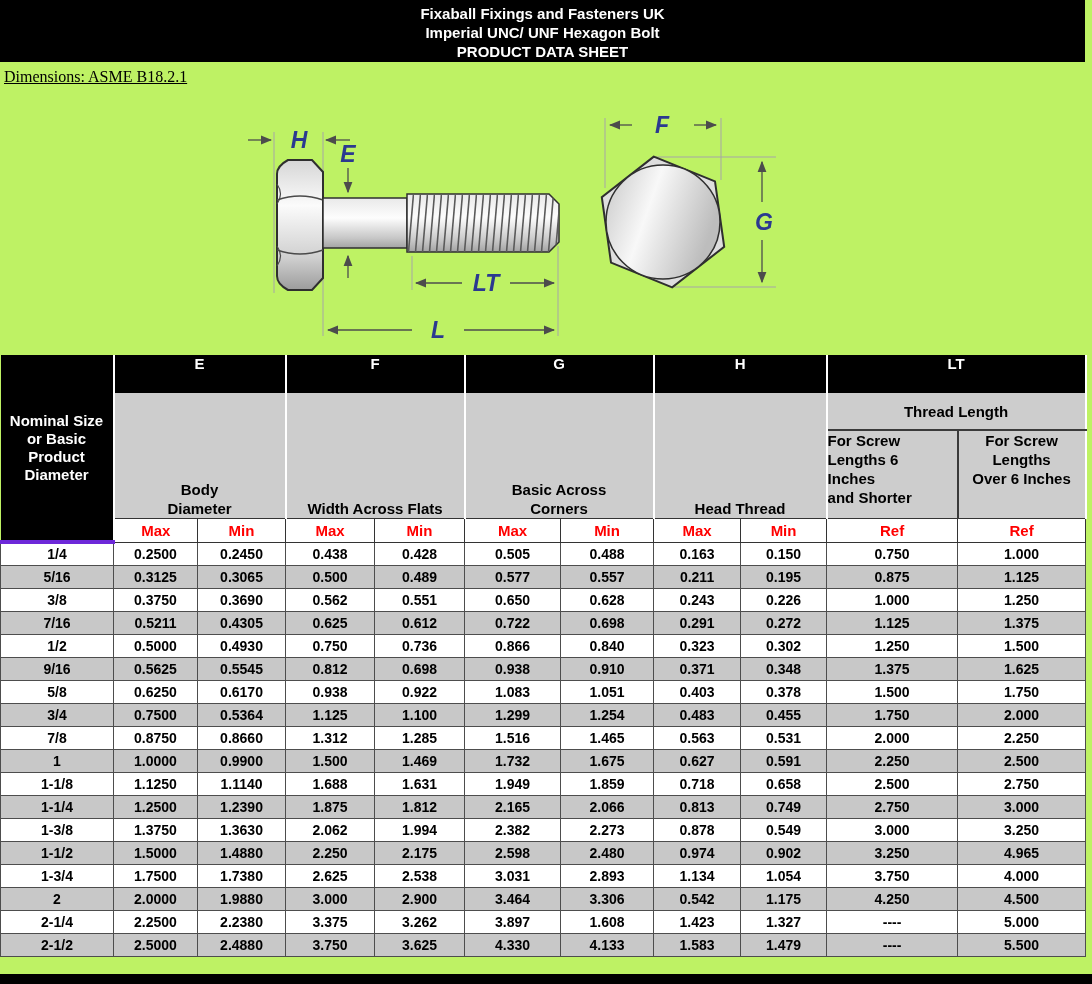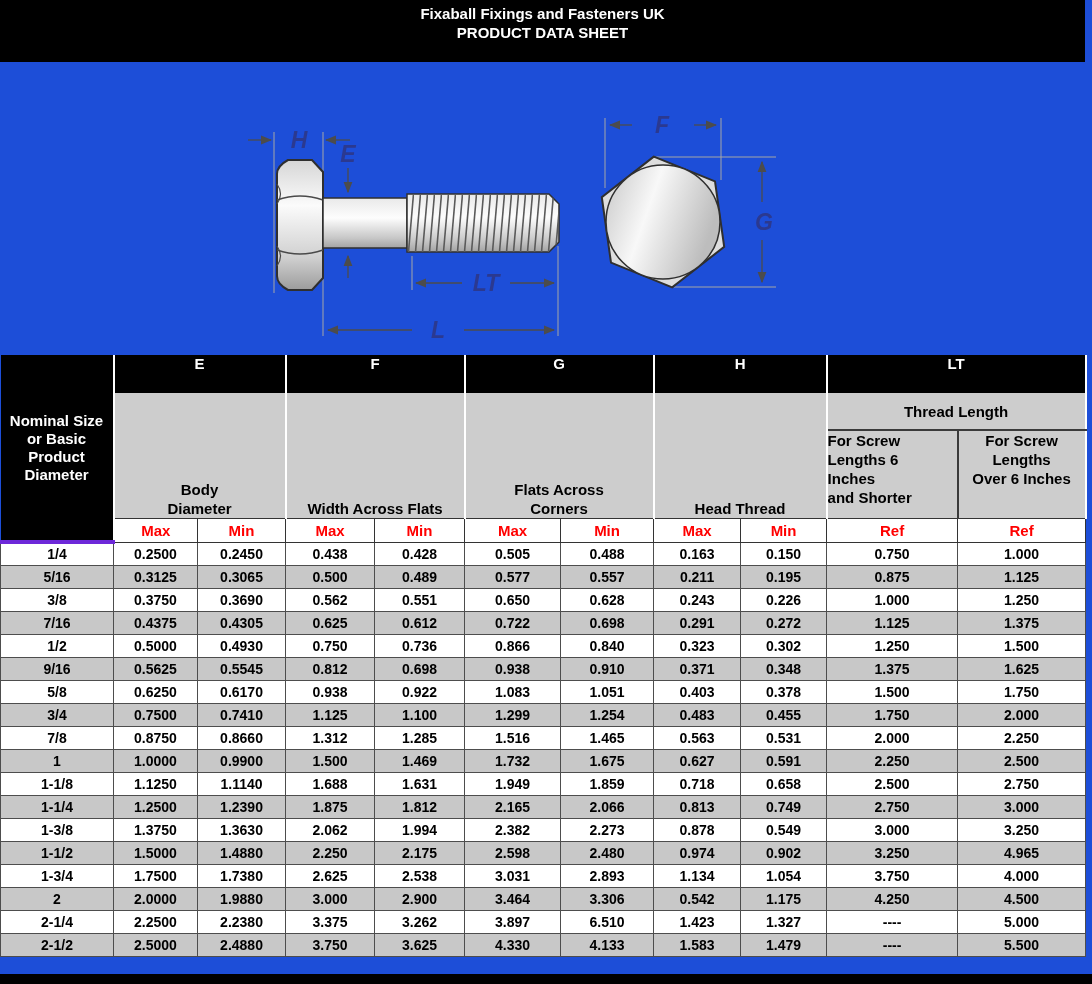--- a/index.html
+++ b/index.html
@@ -1,26 +1,26 @@
 <!DOCTYPE html>
 <html><head>
 <meta charset="utf-8">
 <style>
   html,body{margin:0;padding:0;background:#ffffff;}
-  .page{position:relative;width:1092px;height:984px;background:#1d4ed8;overflow:hidden;
+  .page{position:relative;width:1092px;height:984px;background:#bef264;overflow:hidden;
         font-family:"Liberation Sans",sans-serif;}
 
   
   .titlebar{position:absolute;top:0;left:0;width:1085px;height:62px;background:#000000;
             color:#ffffff;text-align:center;font-weight:bold;font-size:15px;line-height:19px;
             padding-top:4px;box-sizing:border-box;}
 
   
-  .dims-note{position:absolute;top:48px;left:4px;font-family:"Liberation Serif",serif;
-             font-size:16px;color:#000000;}
+  .dims-note{position:absolute;top:68px;left:4px;font-family:"Liberation Serif",serif;
+             font-size:16px;color:#000000;text-decoration:underline;}
 
   
   .diagram{position:absolute;top:88px;left:0;width:1092px;height:267px;}
   .dimlabel{font-family:"Liberation Sans",sans-serif;font-style:italic;font-weight:bold;
             font-size:23px;fill:#2b3990;}
 
   
   table.spec{position:absolute;top:355px;left:0;width:1085px;border-collapse:collapse;
              table-layout:fixed;font-weight:bold;color:#000000;}
   table.spec th,table.spec td{padding:0;box-sizing:border-box;}
@@ -51,20 +51,21 @@
 
   .bottom-bar{position:absolute;top:974px;left:0;width:1092px;height:10px;background:#000000;}
 </style>
 </head>
 <body>
 
 <div class="page">
 
   <header class="titlebar">
     <div>Fixaball Fixings and Fasteners UK</div>
+    <div>Imperial UNC/ UNF Hexagon Bolt</div>
     <div>PRODUCT DATA SHEET</div>
   </header>
 
   <div class="dims-note">Dimensions: ASME B18.2.1</div>
 
   <svg class="diagram" viewBox="0 0 1092 267" xmlns="http://www.w3.org/2000/svg">
     <defs>
       <marker id="arr" markerWidth="9" markerHeight="7" refX="8" refY="3.5" orient="auto">
         <path d="M0,0 L9,3.5 L0,7 Z" fill="#4c4c4c"></path>
       </marker>
@@ -183,21 +184,21 @@
         <th class="grp" colspan="2">E</th>
         <th class="grp" colspan="2">F</th>
         <th class="grp" colspan="2">G</th>
         <th class="grp" colspan="2">H</th>
         <th class="grp" colspan="2">LT</th>
       </tr>
       <tr class="r-labels">
         <th class="sub" colspan="2" rowspan="2">Body
 Diameter</th>
         <th class="sub" colspan="2" rowspan="2">Width Across Flats</th>
-        <th class="sub" colspan="2" rowspan="2">Flats Across
+        <th class="sub" colspan="2" rowspan="2">Basic Across
 Corners</th>
         <th class="sub" colspan="2" rowspan="2">Head Thread</th>
         <th class="sub tl" colspan="2">Thread Length</th>
       </tr>
       <tr class="r-threadsub">
         <th class="sub fs fs1">For Screw
 Lengths 6
 Inches
 and Shorter</th>
         <th class="sub fs fs2">For Screw
@@ -252,21 +253,21 @@
           <td>0.551</td>
           <td>0.650</td>
           <td>0.628</td>
           <td>0.243</td>
           <td>0.226</td>
           <td>1.000</td>
           <td>1.250</td>
         </tr>
         <tr class="alt">
           <td>7/16</td>
-          <td>0.4375</td>
+          <td>0.5211</td>
           <td>0.4305</td>
           <td>0.625</td>
           <td>0.612</td>
           <td>0.722</td>
           <td>0.698</td>
           <td>0.291</td>
           <td>0.272</td>
           <td>1.125</td>
           <td>1.375</td>
         </tr>
@@ -305,21 +306,21 @@
           <td>1.083</td>
           <td>1.051</td>
           <td>0.403</td>
           <td>0.378</td>
           <td>1.500</td>
           <td>1.750</td>
         </tr>
         <tr class="alt">
           <td>3/4</td>
           <td>0.7500</td>
-          <td>0.7410</td>
+          <td>0.5364</td>
           <td>1.125</td>
           <td>1.100</td>
           <td>1.299</td>
           <td>1.254</td>
           <td>0.483</td>
           <td>0.455</td>
           <td>1.750</td>
           <td>2.000</td>
         </tr>
         <tr>
@@ -426,21 +427,21 @@
           <td>4.250</td>
           <td>4.500</td>
         </tr>
         <tr>
           <td>2-1/4</td>
           <td>2.2500</td>
           <td>2.2380</td>
           <td>3.375</td>
           <td>3.262</td>
           <td>3.897</td>
-          <td>6.510</td>
+          <td>1.608</td>
           <td>1.423</td>
           <td>1.327</td>
           <td>----</td>
           <td>5.000</td>
         </tr>
         <tr class="alt">
           <td>2-1/2</td>
           <td>2.5000</td>
           <td>2.4880</td>
           <td>3.750</td>

